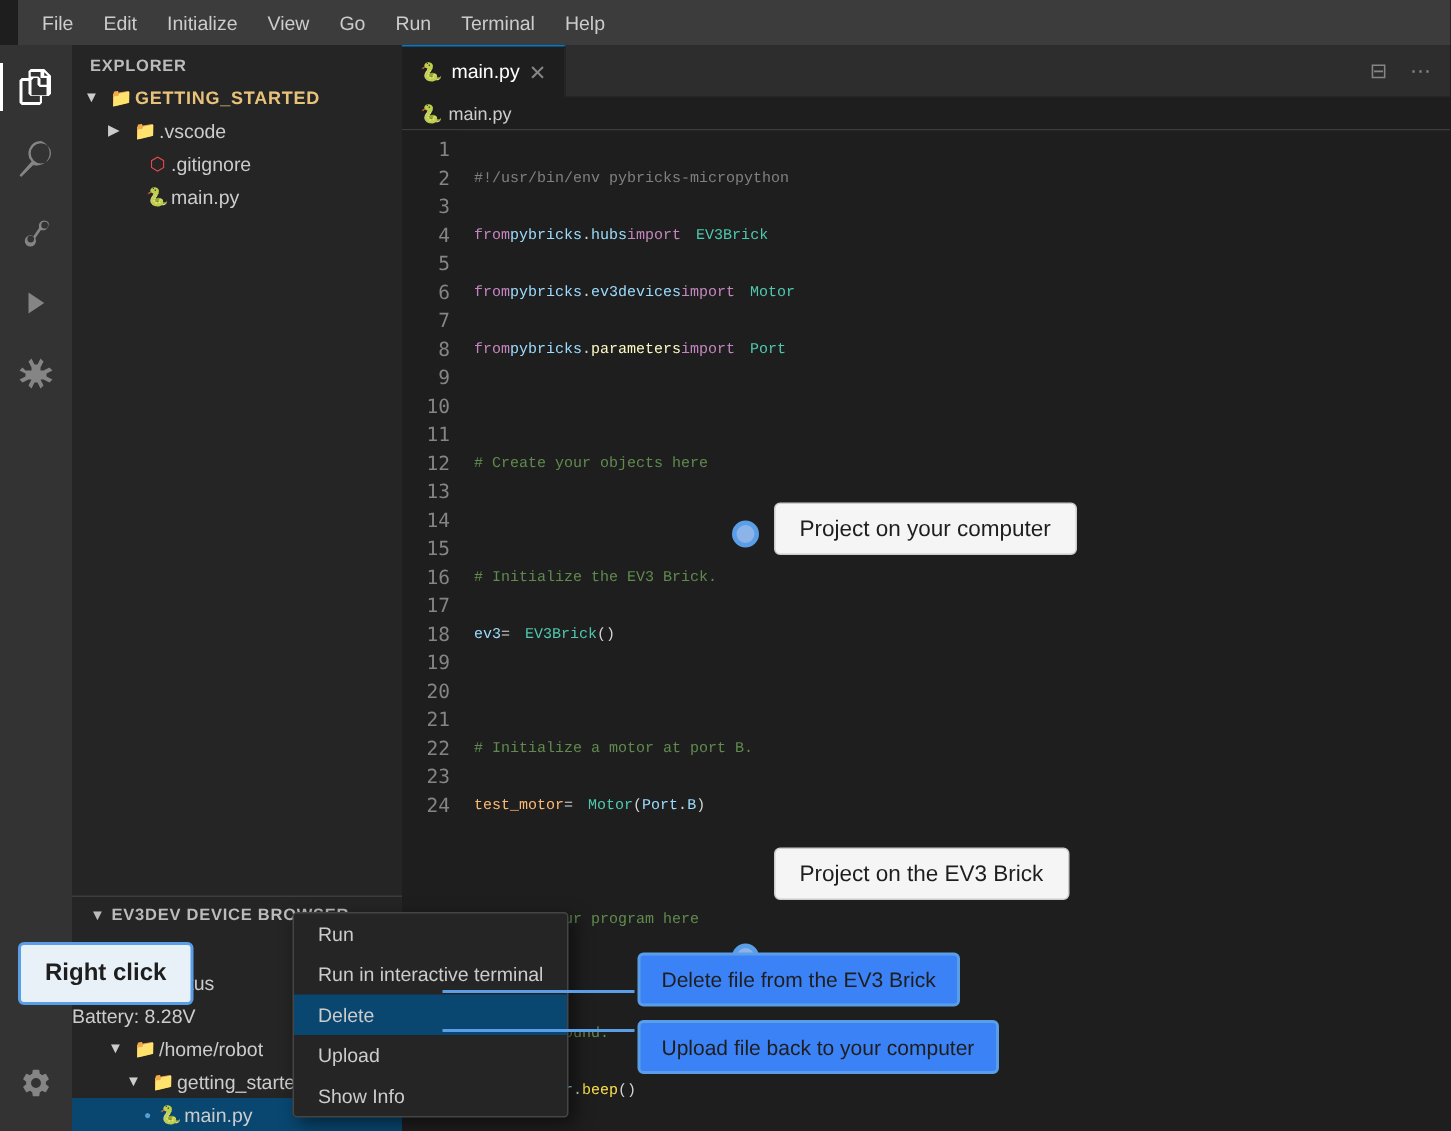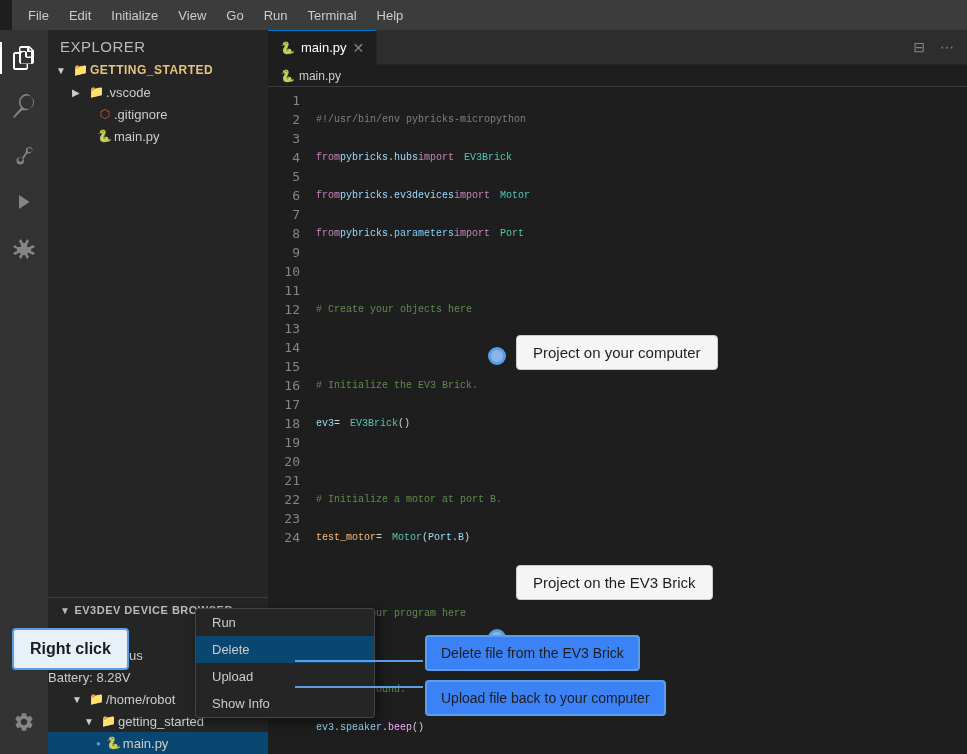--- a/index.html
+++ b/index.html
@@ -80,22 +80,22 @@
       width: 220px;
       background: #252526;
       display: flex;
       flex-direction: column;
       flex-shrink: 0;
       overflow: hidden;
     }
 
     .sidebar-section-header {
       padding: 8px 12px 4px 12px;
-      font-size: 15px;
-      font-weight: 400;
+      font-size: 11px;
+      font-weight: 700;
       color: #bbbbbb;
       text-transform: uppercase;
       letter-spacing: 0.5px;
       flex-shrink: 0;
     }
 
     .file-tree {
       flex: 1;
       overflow-y: auto;
       font-size: 13px;
@@ -247,21 +247,21 @@
       white-space: pre;
       color: #d4d4d4;
     }
     .code-line { height: 19px; display: flex; align-items: center; }
 
     
     .kw-from { color: #c586c0; }
     .kw-import { color: #c586c0; }
     .kw-hash { color: #608b4e; }
     .cls { color: #4ec9b0; padding-left: 10px; }
-    .fn { color: #f0abfc; }
+    .fn { color: #fde047; }
 
     
     .tooltip-box {
       position: absolute;
       background: #f5f5f5;
       color: #1e1e1e;
       font-size: 15px;
       font-weight: 500;
       padding: 8px 16px;
       border-radius: 4px;
@@ -504,21 +504,21 @@
           <div>20</div>
         <div>21</div>
           <div>22</div>
           <div>23</div>
           <div>24</div>
       </div>
       <div class="code-content">
 <div class="code-line"><span style="color:#808080">#!/usr/bin/env pybricks-micropython</span></div>
 <div class="code-line"><span class="kw-from">from</span> <span style="color:#9cdcfe">pybricks</span><span style="color:#d4d4d4">.</span><span style="color:#9cdcfe">hubs</span> <span class="kw-import">import</span> <span class="cls">EV3Brick</span></div>
 <div class="code-line"><span class="kw-from">from</span> <span style="color:#9cdcfe">pybricks</span><span style="color:#d4d4d4">.</span><span style="color:#9cdcfe">ev3devices</span> <span class="kw-import">import</span> <span class="cls">Motor</span></div>
-<div class="code-line"><span class="kw-from">from</span> <span style="color:#9cdcfe">pybricks</span><span style="color:#d4d4d4">.</span><span style="color:#7dd3fc">parameters</span> <span class="kw-import">import</span> <span class="cls">Port</span></div>
+<div class="code-line"><span class="kw-from">from</span> <span style="color:#9cdcfe">pybricks</span><span style="color:#d4d4d4">.</span><span style="color:#fef9c3">parameters</span> <span class="kw-import">import</span> <span class="cls">Port</span></div>
 <div class="code-line"></div>
 <div class="code-line"><span class="kw-hash"># Create your objects here</span></div>
 <div class="code-line"></div>
 <div class="code-line"><span class="kw-hash"># Initialize the EV3 Brick.</span></div>
 <div class="code-line"><span style="color:#9cdcfe">ev3</span> <span style="color:#d4d4d4">=</span> <span class="cls">EV3Brick</span><span style="color:#d4d4d4">()</span></div>
 <div class="code-line"></div>
 <div class="code-line"><span class="kw-hash"># Initialize a motor at port B.</span></div>
 <div class="code-line"><span style="color:#fdba74">test_motor</span> <span style="color:#d4d4d4">=</span> <span class="cls">Motor</span><span style="color:#d4d4d4">(</span><span style="color:#9cdcfe">Port</span><span style="color:#d4d4d4">.</span><span style="color:#9cdcfe">B</span><span style="color:#d4d4d4">)</span></div>
 <div class="code-line"></div>
 <div class="code-line"><span class="kw-hash"># Write your program here</span></div>
@@ -539,20 +539,21 @@
 
       <div class="tooltip-dot" style="left: 220px; top: 542px;"></div>
       <div class="tooltip-box" style="left: 248px; top: 478px;">Project on the EV3 Brick</div>
 
     </div>
   </div>
 </div>
 
 <div class="context-menu" style="left: 195px; top: 608px;">
   <div class="context-menu-item">Run</div>
+  <div class="context-menu-item">Run in interactive terminal</div>
   <div class="context-menu-item active">Delete</div>
   <div class="context-menu-item">Upload</div>
   <div class="context-menu-item">Show Info</div>
 </div>
 
 <div class="right-click-box" style="position:absolute; left: 12px; top: 628px; font-size:16px; font-weight:600; background:#e8f0f8; border:2px solid #5a9ee8; padding: 10px 16px; border-radius:4px;">Right click</div>
 
 <div class="annotation-box" style="left: 425px; top: 635px;">Delete file from the EV3 Brick</div>
 
 <div class="annotation-line" style="left: 295px; top: 660px; width: 128px;"></div>

